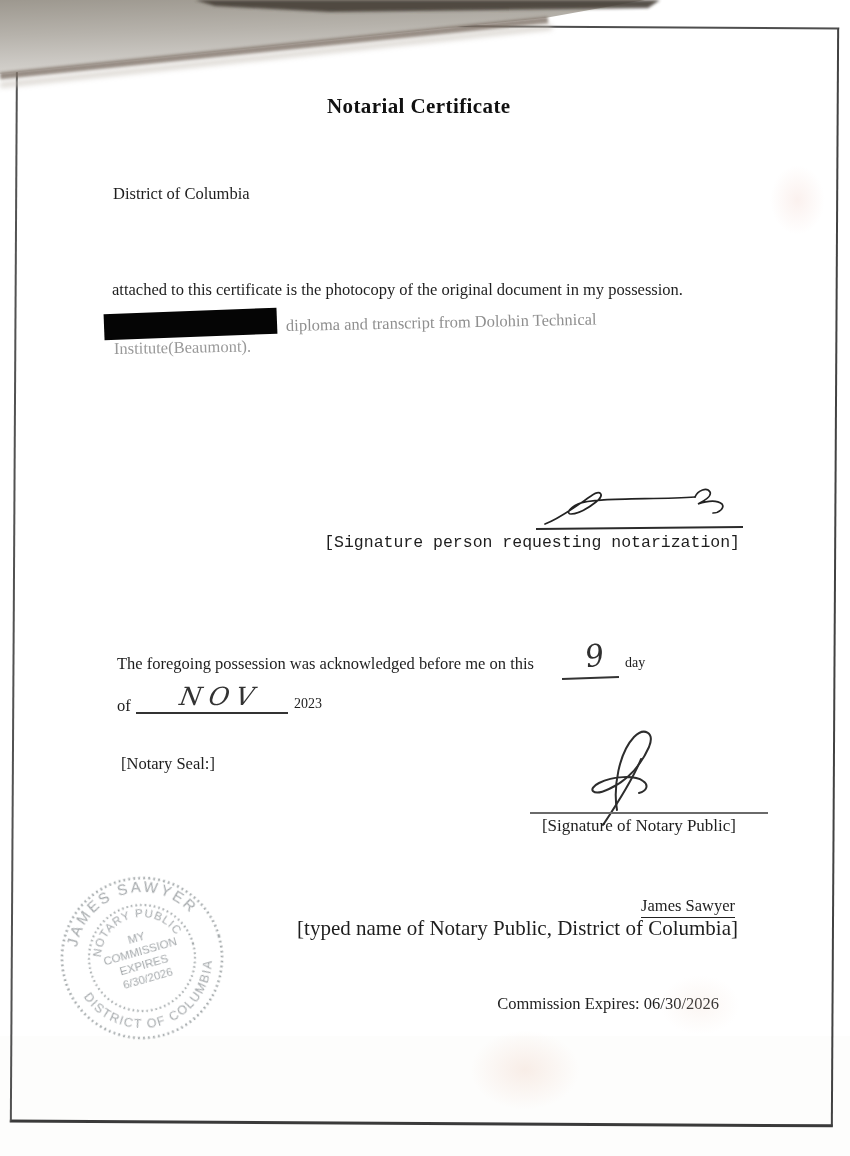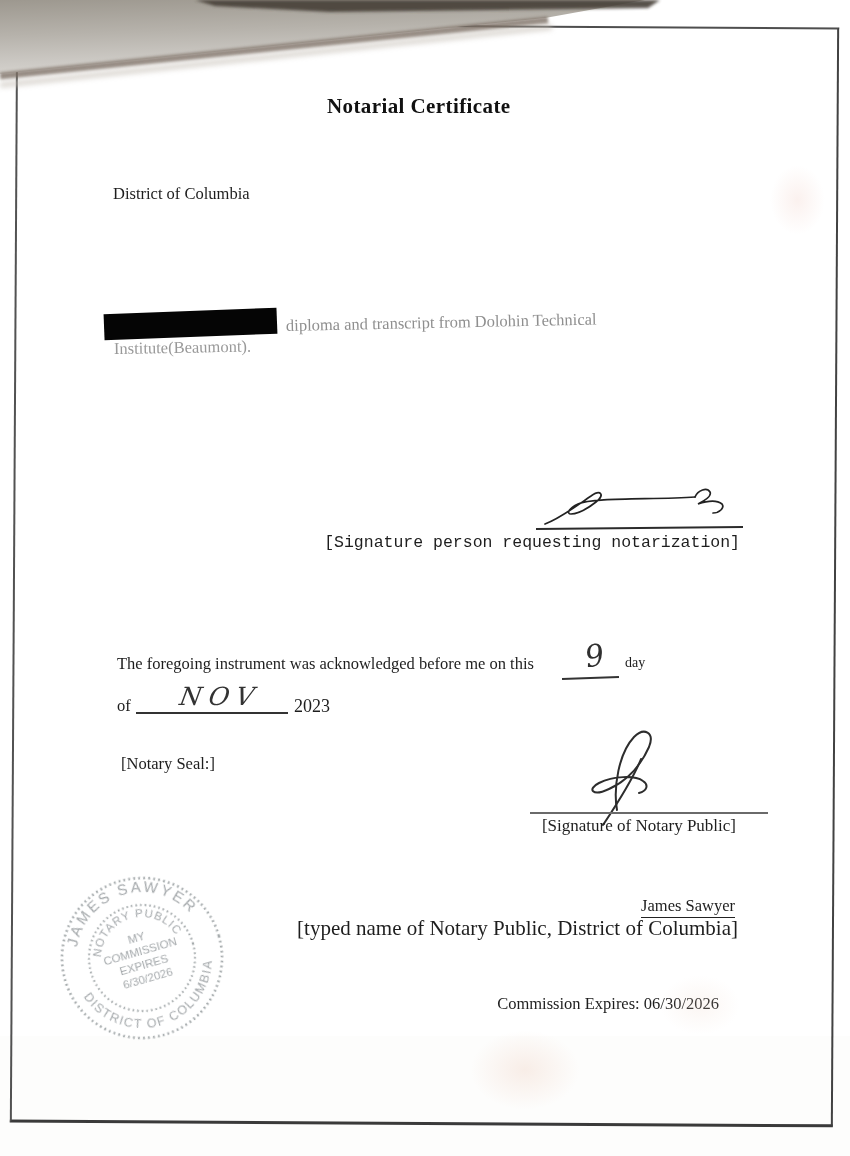--- a/index.html
+++ b/index.html
@@ -30,21 +30,21 @@
   .siglabel1 { right:110px; top:533px; font-size:16.5px;font-family:Liberation Mono, monospace; }
 
   .ack1 { left:117px; top:654px; font-size:16.5px; }
   .dayline { left:562px; top:677px; width:57px; height:2px; background:#333; transform:rotate(-2deg); }
   .hand9 { left:585px; top:638px; font-size:30px; font-style:italic; color:#2f2f2f; transform:rotate(-10deg); font-family:"DejaVu Serif",serif; }
   .dayword { left:625px; top:655px; font-size:14px; }
   .ofword { left:117px; top:696px; font-size:16.5px; }
   .monthline { left:136px; top:712px; width:152px; height:2px; background:#333; }
   .handNOV { left:180px; top:682px; font-size:25px; font-style:italic; letter-spacing:7px; color:#333;
              transform:skewX(-10deg); font-family:"DejaVu Serif",serif; }
-  .year { left:294px; top:696px; font-size:18px; }
+  .year { left:294px; top:696px; font-size:14px; }
 
   .seallabel { left:113px; top:754px; font-size:16.5px;margin-left:8px; }
   .sigline2 { left:530px; top:812px; width:238px; height:1.5px; background:#6a6a6a; }
   .siglabel2 { right:114px; top:816px; font-size:17px; }
 
   .notaryname { right:115px; top:896px; font-size:16.5px; border-bottom:1px solid #222; padding-bottom:1px; }
   .typedlabel { right:112px; top:916px; font-size:21px; }
   .commission { right:131px; top:994px; font-size:16.5px; }
 
   .sig-svg { position:absolute; }
@@ -59,35 +59,36 @@
 </style>
 </head>
 <body>
 
 <div class="sheet">
 
   <div class="page-border"></div>
 
   <div class="abs title">Notarial Certificate</div>
   <div class="abs district">District of Columbia</div>
+  <div class="abs stmt2">attached to this certificate is the photocopy of the original document in my possession.</div>
 
   <div class="abs redaction"></div>
   <div class="abs faded1">diploma and transcript from Dolohin Technical</div>
   <div class="abs faded2">Institute(Beaumont).</div>
 
   <svg class="sig-svg" style="left:535px; top:486px;" width="205" height="45" viewBox="0 0 205 45">
     <g fill="none" stroke="#222" stroke-width="1.7" stroke-linecap="round">
       <path d="M10,38 C26,32 44,18 56,10 C66,3 70,9 61,16 C52,23 42,28 36,28 C31,28 34,22 43,18 C58,11 120,14 160,11"></path>
       <path d="M160,11 C163,4 172,1 175,6 C177,10 169,15 163,18 C172,15 182,14 187,18 C190,22 184,27 178,27"></path>
     </g>
   </svg>
   <div class="abs sigline1"></div>
   <div class="abs siglabel1">[Signature person requesting notarization]</div>
 
-  <div class="abs ack1">The foregoing instrument was acknowledged before me on this</div>
+  <div class="abs ack1">The foregoing possession was acknowledged before me on this</div>
   <div class="abs dayline"></div>
   <div class="abs hand9">9</div>
   <div class="abs dayword">day</div>
   <div class="abs ofword">of</div>
   <div class="abs monthline"></div>
   <div class="abs handNOV">NOV</div>
   <div class="abs year">2023</div>
 
   <div class="abs seallabel">[Notary Seal:]</div>
   <svg class="sig-svg" style="left:577px; top:727px;" width="115" height="105" viewBox="0 0 115 105">

